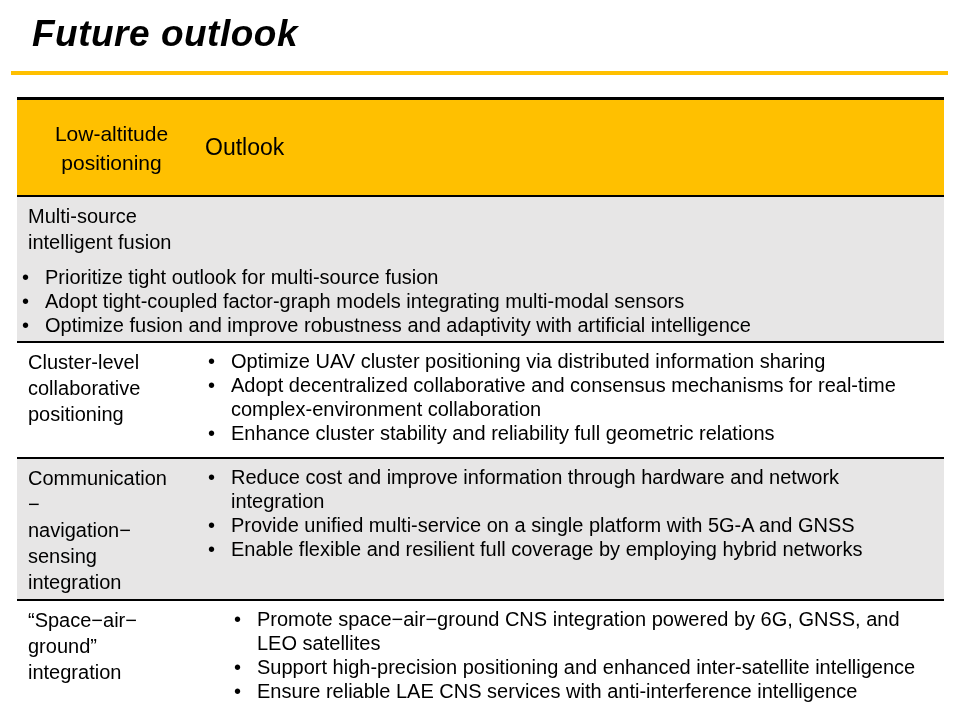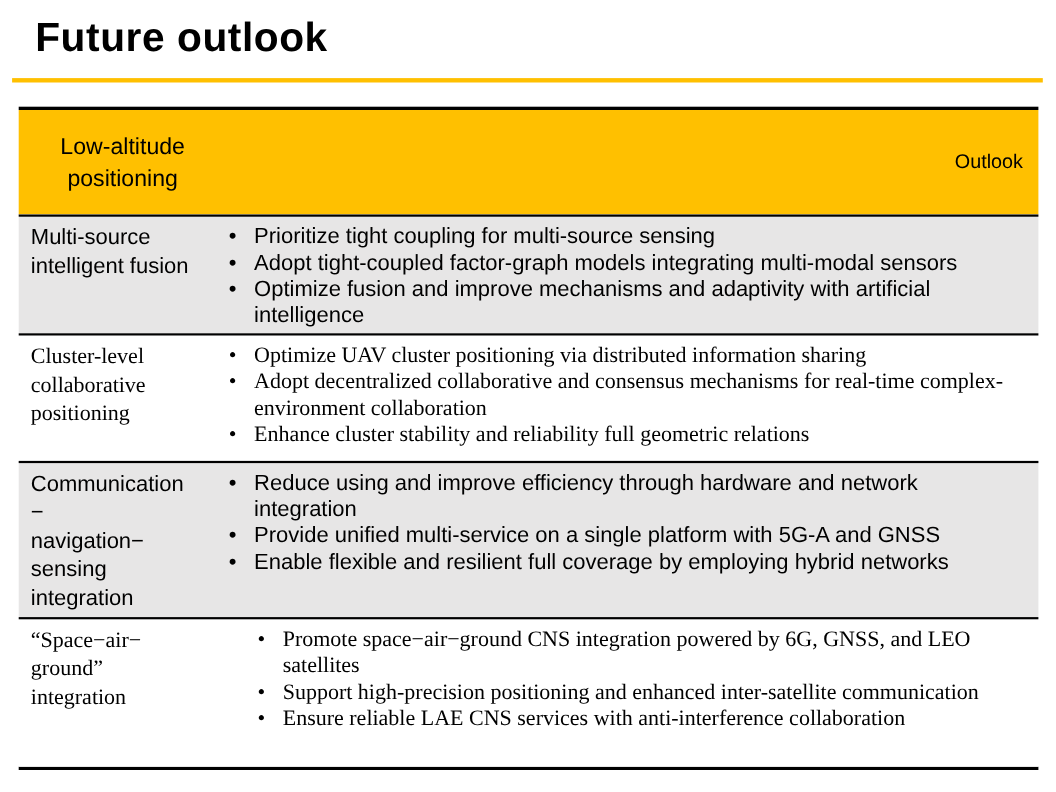--- a/index.html
+++ b/index.html
@@ -15,60 +15,61 @@
     background: #ffffff;
     font-family: "Liberation Sans", sans-serif;
     color: #000;
     position: relative;
     overflow: hidden;
   }
   .title {
     position: absolute; left: 32px; top: 12px; margin: 0;
     font-size: 37px; font-weight: bold; line-height: 1.2;
     letter-spacing: 0.5px;
+    font-style: italic;
   }
   .title-rule {
     position: absolute; left: 11px; top: 71px;
     width: 937px; height: 4px;
     background: var(--accent);
   }
   .outlook-table {
     position: absolute; left: 17px; top: 97px; width: 927px;
     border-top: 3px solid var(--border);
     border-bottom: 3px solid var(--border);
   }
   .trow { display: flex; border-top: 2px solid var(--border); }
   .trow.header-row { border-top: none; background: var(--accent); min-height: 95px; align-items: center; }
   .trow.alt { background: var(--alt-row); }
-  .trow.plain { background: var(--row); font-family: Liberation Serif, serif; }
+  .trow.plain { background: var(--row); }
 
   .cell { padding-top: 6px; padding-bottom: 4px; }
   .cell.left {
     width: 186px; flex: none;
     padding-left: 11px; padding-right: 8px;
     font-size: 20px; line-height: 26px;
     white-space: pre-line;
   }
   .cell.right {
     flex: 1;
     padding-left: 2px; padding-right: 14px;
   }
   .header-row .cell.left {
     text-align: center; font-size: 21px; line-height: 29px;
     padding-top: 0; padding-bottom: 0;
   }
   .header-row .cell.right {
-    text-align: right; font-size: 18px; line-height: 29px;
+    text-align: left; font-size: 23px; line-height: 29px;
     padding-top: 0; padding-bottom: 0;
   }
   .bullet { display: flex; font-size: 20px; line-height: 24px; }
   .marker { flex: none; width: 26px; padding-left: 3px; }
   .btext { flex: 1; }
 
-  .r0 { min-height: 104px; }
+  .r0 { min-height: 104px; flex-direction: column; }
   .r1 { min-height: 116px; }
   .r2 { min-height: 135px; }
   .r3 { min-height: 136px; gap: 26px; }
 </style>
 </head>
 <body>
 
 <div>
 
   <h1 class="title">Future outlook</h1>
@@ -81,29 +82,29 @@
 positioning</div>
       <div class="cell right">Outlook</div>
     </div>
 
     <div class="trow alt r0">
       <div class="cell left">Multi-source
 intelligent fusion</div>
       <div class="cell right">
         <div class="bullet">
           <span class="marker">•</span>
-          <span class="btext">Prioritize tight coupling for multi-source sensing</span>
+          <span class="btext">Prioritize tight outlook for multi-source fusion</span>
         </div>
         <div class="bullet">
           <span class="marker">•</span>
           <span class="btext">Adopt tight-coupled factor-graph models integrating multi-modal sensors</span>
         </div>
         <div class="bullet">
           <span class="marker">•</span>
-          <span class="btext">Optimize fusion and improve mechanisms and adaptivity with artificial intelligence</span>
+          <span class="btext">Optimize fusion and improve robustness and adaptivity with artificial intelligence</span>
         </div>
       </div>
     </div>
 
     <div class="trow plain r1">
       <div class="cell left">Cluster-level
 collaborative
 positioning</div>
       <div class="cell right">
         <div class="bullet">
@@ -123,21 +124,21 @@
 
     <div class="trow alt r2">
       <div class="cell left">Communication
 −
 navigation−
 sensing
 integration</div>
       <div class="cell right">
         <div class="bullet">
           <span class="marker">•</span>
-          <span class="btext">Reduce using and improve efficiency through hardware and network integration</span>
+          <span class="btext">Reduce cost and improve information through hardware and network integration</span>
         </div>
         <div class="bullet">
           <span class="marker">•</span>
           <span class="btext">Provide unified multi-service on a single platform with 5G-A and GNSS</span>
         </div>
         <div class="bullet">
           <span class="marker">•</span>
           <span class="btext">Enable flexible and resilient full coverage by employing hybrid networks</span>
         </div>
       </div>
@@ -147,23 +148,23 @@
       <div class="cell left">“Space−air−
 ground”
 integration</div>
       <div class="cell right">
         <div class="bullet">
           <span class="marker">•</span>
           <span class="btext">Promote space−air−ground CNS integration powered by 6G, GNSS, and LEO satellites</span>
         </div>
         <div class="bullet">
           <span class="marker">•</span>
-          <span class="btext">Support high-precision positioning and enhanced inter-satellite communication</span>
+          <span class="btext">Support high-precision positioning and enhanced inter-satellite intelligence</span>
         </div>
         <div class="bullet">
           <span class="marker">•</span>
-          <span class="btext">Ensure reliable LAE CNS services with anti-interference collaboration</span>
+          <span class="btext">Ensure reliable LAE CNS services with anti-interference intelligence</span>
         </div>
       </div>
     </div>
 
   </div>
 </div>
 
 </body></html>

